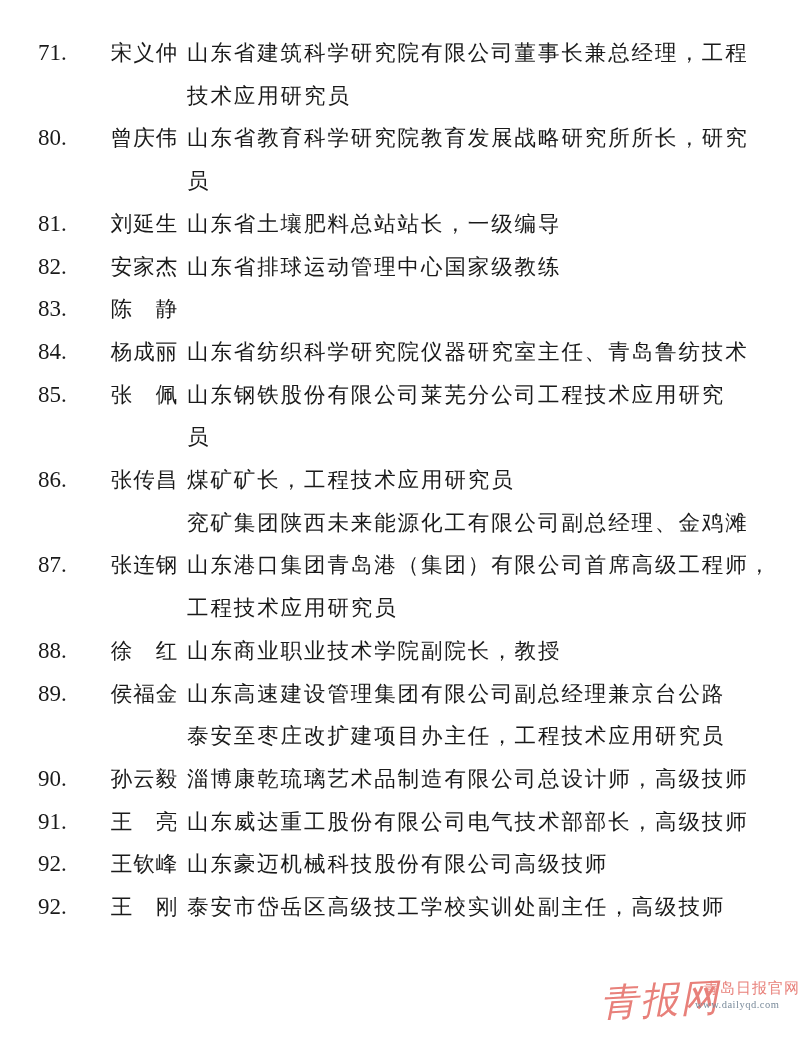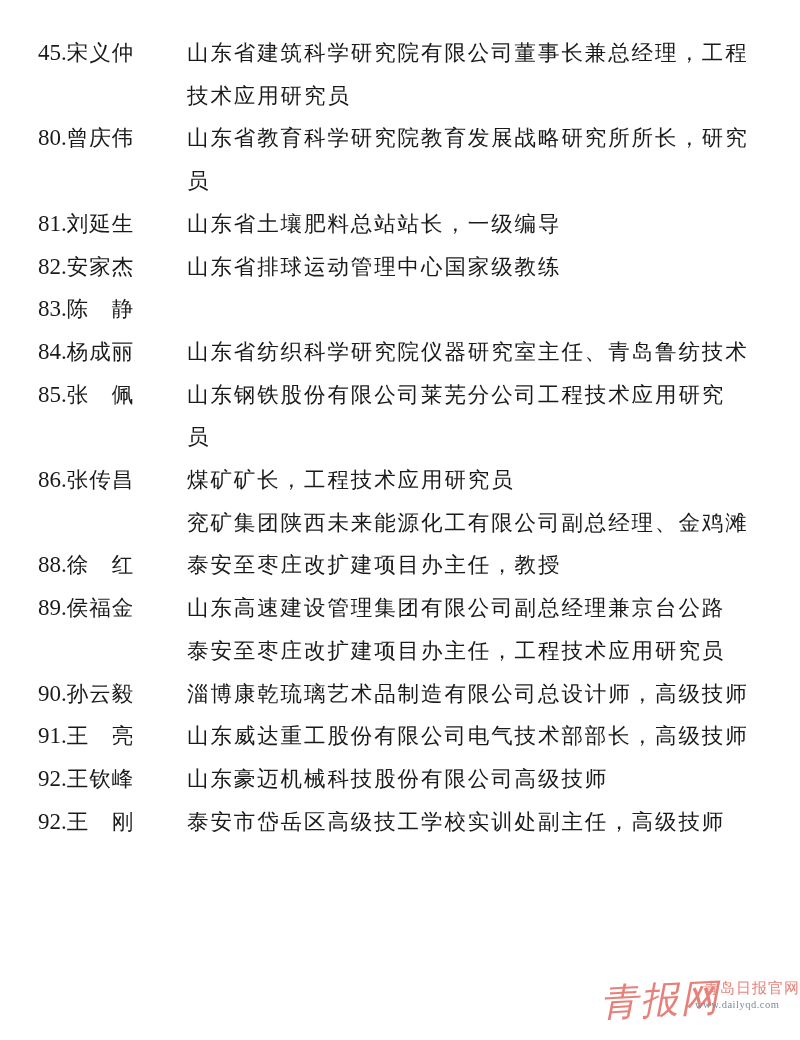--- a/index.html
+++ b/index.html
@@ -2,35 +2,35 @@
 <html><head>
   <meta charset="utf-8">
   <style>
     html, body { margin: 0; padding: 0; background: #ffffff; }
     body { width: 800px; height: 1040px; position: relative; overflow: hidden;
       font-family: "DejaVu Serif", "Liberation Serif", serif; color: #1a1a1a; }
     .list { position: absolute; left: 38px; top: 32px; width: 700px; }
     .entry { display: flex; }
     .label { width: 127px; flex: none; font-size: 21.5px; line-height: 42.7px; white-space: nowrap; }
     .num { font-family: "Liberation Serif", serif; font-size: 23px; letter-spacing: 0px; }
-    .name { letter-spacing: 1px; }
+    .name { letter-spacing: 1px; margin-left: 44px; }
     .desc { width: 550px; font-size: 21.5px; line-height: 42.7px; letter-spacing: 1.9px; word-break: break-all; }
     .desc .ln { display: block; white-space: nowrap; margin-left: 22px; }
     .watermark { position: absolute; left: 600px; top: 975px; width: 200px; height: 60px; }
     .wm-main { position: absolute; left: 0; top: 0; font-family: "DejaVu Serif", serif; font-size: 38px;
       color: #e8807a; font-style: italic; letter-spacing: 2px; transform: rotate(-3deg); }
     .wm-sub { position: absolute; left: 104px; top: 4px; font-size: 15px; color: #e8807a; letter-spacing: 1px; }
     .wm-url { position: absolute; left: 95px; top: 24px; font-family: "Liberation Serif", serif; font-size: 10.5px; color: #7a8b9b; letter-spacing: 0.5px; }
   </style>
 </head>
 <body>
 
 <div class="list" id="list">
     <div class="entry">
-      <div class="label"><span class="num">45.</span><span class="name">宋义仲</span></div>
+      <div class="label"><span class="num">71.</span><span class="name">宋义仲</span></div>
       <div class="desc">
         <span class="ln">山东省建筑科学研究院有限公司董事长兼总经理，工程</span>
         <span class="ln">技术应用研究员</span>
       </div>
     </div>
     <div class="entry">
       <div class="label"><span class="num">80.</span><span class="name">曾庆伟</span></div>
       <div class="desc">
         <span class="ln">山东省教育科学研究院教育发展战略研究所所长，研究</span>
         <span class="ln">员</span>
@@ -65,23 +65,30 @@
       </div>
     </div>
     <div class="entry">
       <div class="label"><span class="num">86.</span><span class="name">张传昌</span></div>
       <div class="desc">
         <span class="ln">煤矿矿长，工程技术应用研究员</span>
         <span class="ln">兖矿集团陕西未来能源化工有限公司副总经理、金鸡滩</span>
       </div>
     </div>
     <div class="entry">
+      <div class="label"><span class="num">87.</span><span class="name">张连钢</span></div>
+      <div class="desc">
+        <span class="ln">山东港口集团青岛港（集团）有限公司首席高级工程师，</span>
+        <span class="ln">工程技术应用研究员</span>
+      </div>
+    </div>
+    <div class="entry">
       <div class="label"><span class="num">88.</span><span class="name">徐　红</span></div>
       <div class="desc">
-        <span class="ln">泰安至枣庄改扩建项目办主任，教授</span>
+        <span class="ln">山东商业职业技术学院副院长，教授</span>
       </div>
     </div>
     <div class="entry">
       <div class="label"><span class="num">89.</span><span class="name">侯福金</span></div>
       <div class="desc">
         <span class="ln">山东高速建设管理集团有限公司副总经理兼京台公路</span>
         <span class="ln">泰安至枣庄改扩建项目办主任，工程技术应用研究员</span>
       </div>
     </div>
     <div class="entry">

